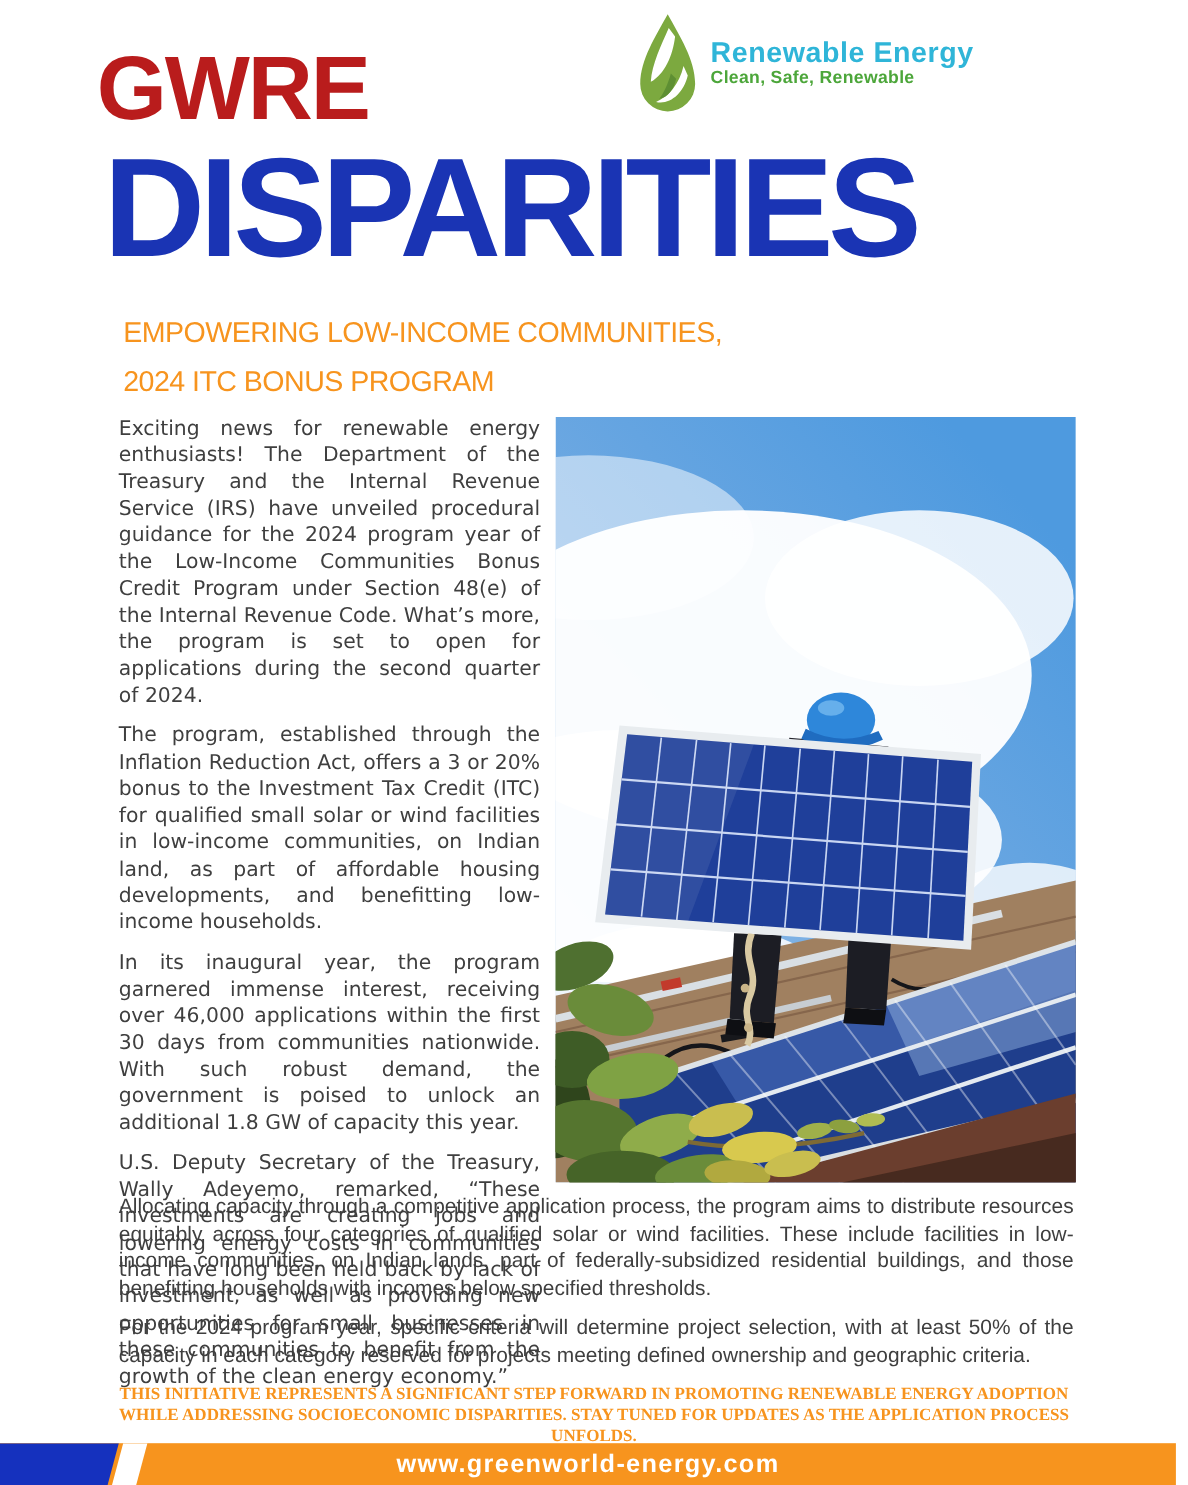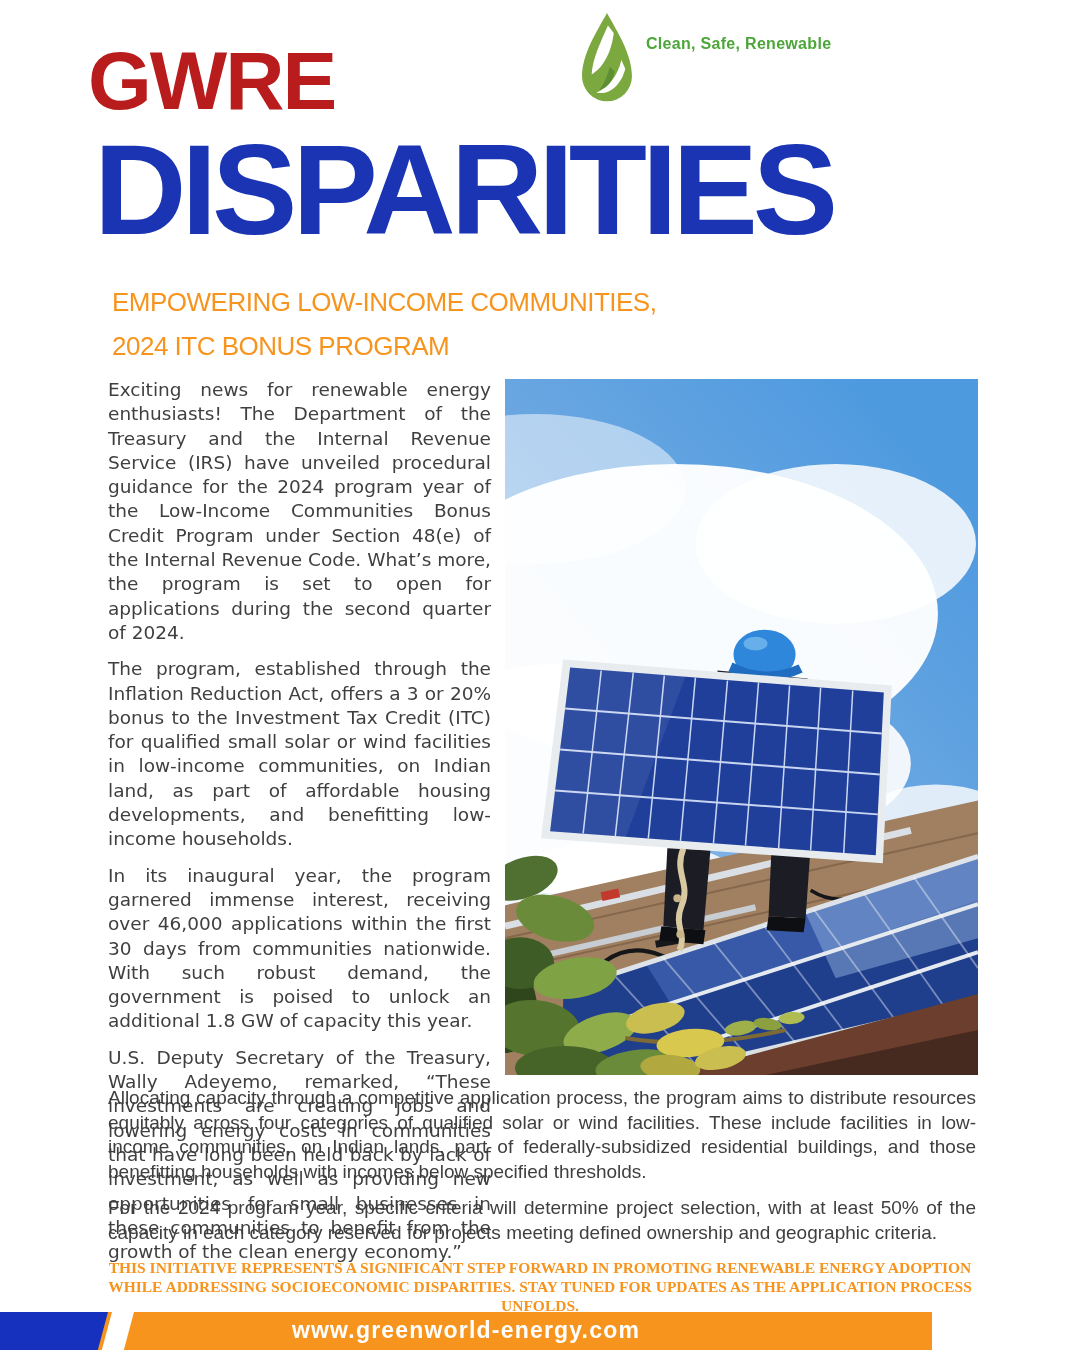--- a/index.html
+++ b/index.html
@@ -51,21 +51,21 @@
   }
   .full-width p { margin-bottom:12px; }
   .callout {
     position:absolute; left:100px; top:1258px; width:880px;
     font-family:Liberation Serif, serif;
     font-size:15.5px; font-weight:bold; color:#F7941E;
     line-height:19px; text-align:center;
   }
   
   .footer-bar {
-    position:absolute; left:0; bottom:0; width:932px; height:38px;
+    position:absolute; left:0; bottom:0; width:1069px; height:38px;
     background:#F7941E; overflow:hidden;padding-left:33px;
   }
   .footer-blue {
     position:absolute; left:-20px; top:0; width:128px; height:38px;
     background:#1531BE; transform:skewX(-15deg); transform-origin:top left;
   }
   .footer-stripe {
     position:absolute; left:112px; top:0; width:22px; height:38px;
     background:#ffffff; transform:skewX(-15deg); transform-origin:top left;
   }
@@ -84,20 +84,21 @@
   <div class="brand-abbrev">GWRE</div>
 
   <div class="logo">
     <svg class="logo-icon" viewBox="0 0 60 100" aria-hidden="true">
       <path d="M30 1 C19 21 4 44 4 67 a26 26 0 0 0 52 0 C56 44 41 21 30 1 Z" fill="#7CA93F"></path>
       <path d="M31 14 C24 30 15 48 14 65 C27 58 35 40 37 22 Z" fill="#ffffff"></path>
       <path d="M45 50 C41 67 31 79 19 84 C32 87 45 76 49 59 Z" fill="#ffffff"></path>
       <path d="M33 57 C30 68 26 76 22 81 C30 80 36 72 38 62 Z" fill="#5E8F33"></path>
     </svg>
     <div class="logo-text">
+      <div class="logo-name2">Renewable Energy</div>
       <div class="logo-tagline">Clean, Safe, Renewable</div>
     </div>
   </div>
 
   <div class="newsletter-title">DISPARITIES</div>
 
   <div class="headline">
     <div>EMPOWERING LOW-INCOME COMMUNITIES,</div>
     <div>2024 ITC BONUS PROGRAM</div>
   </div>

